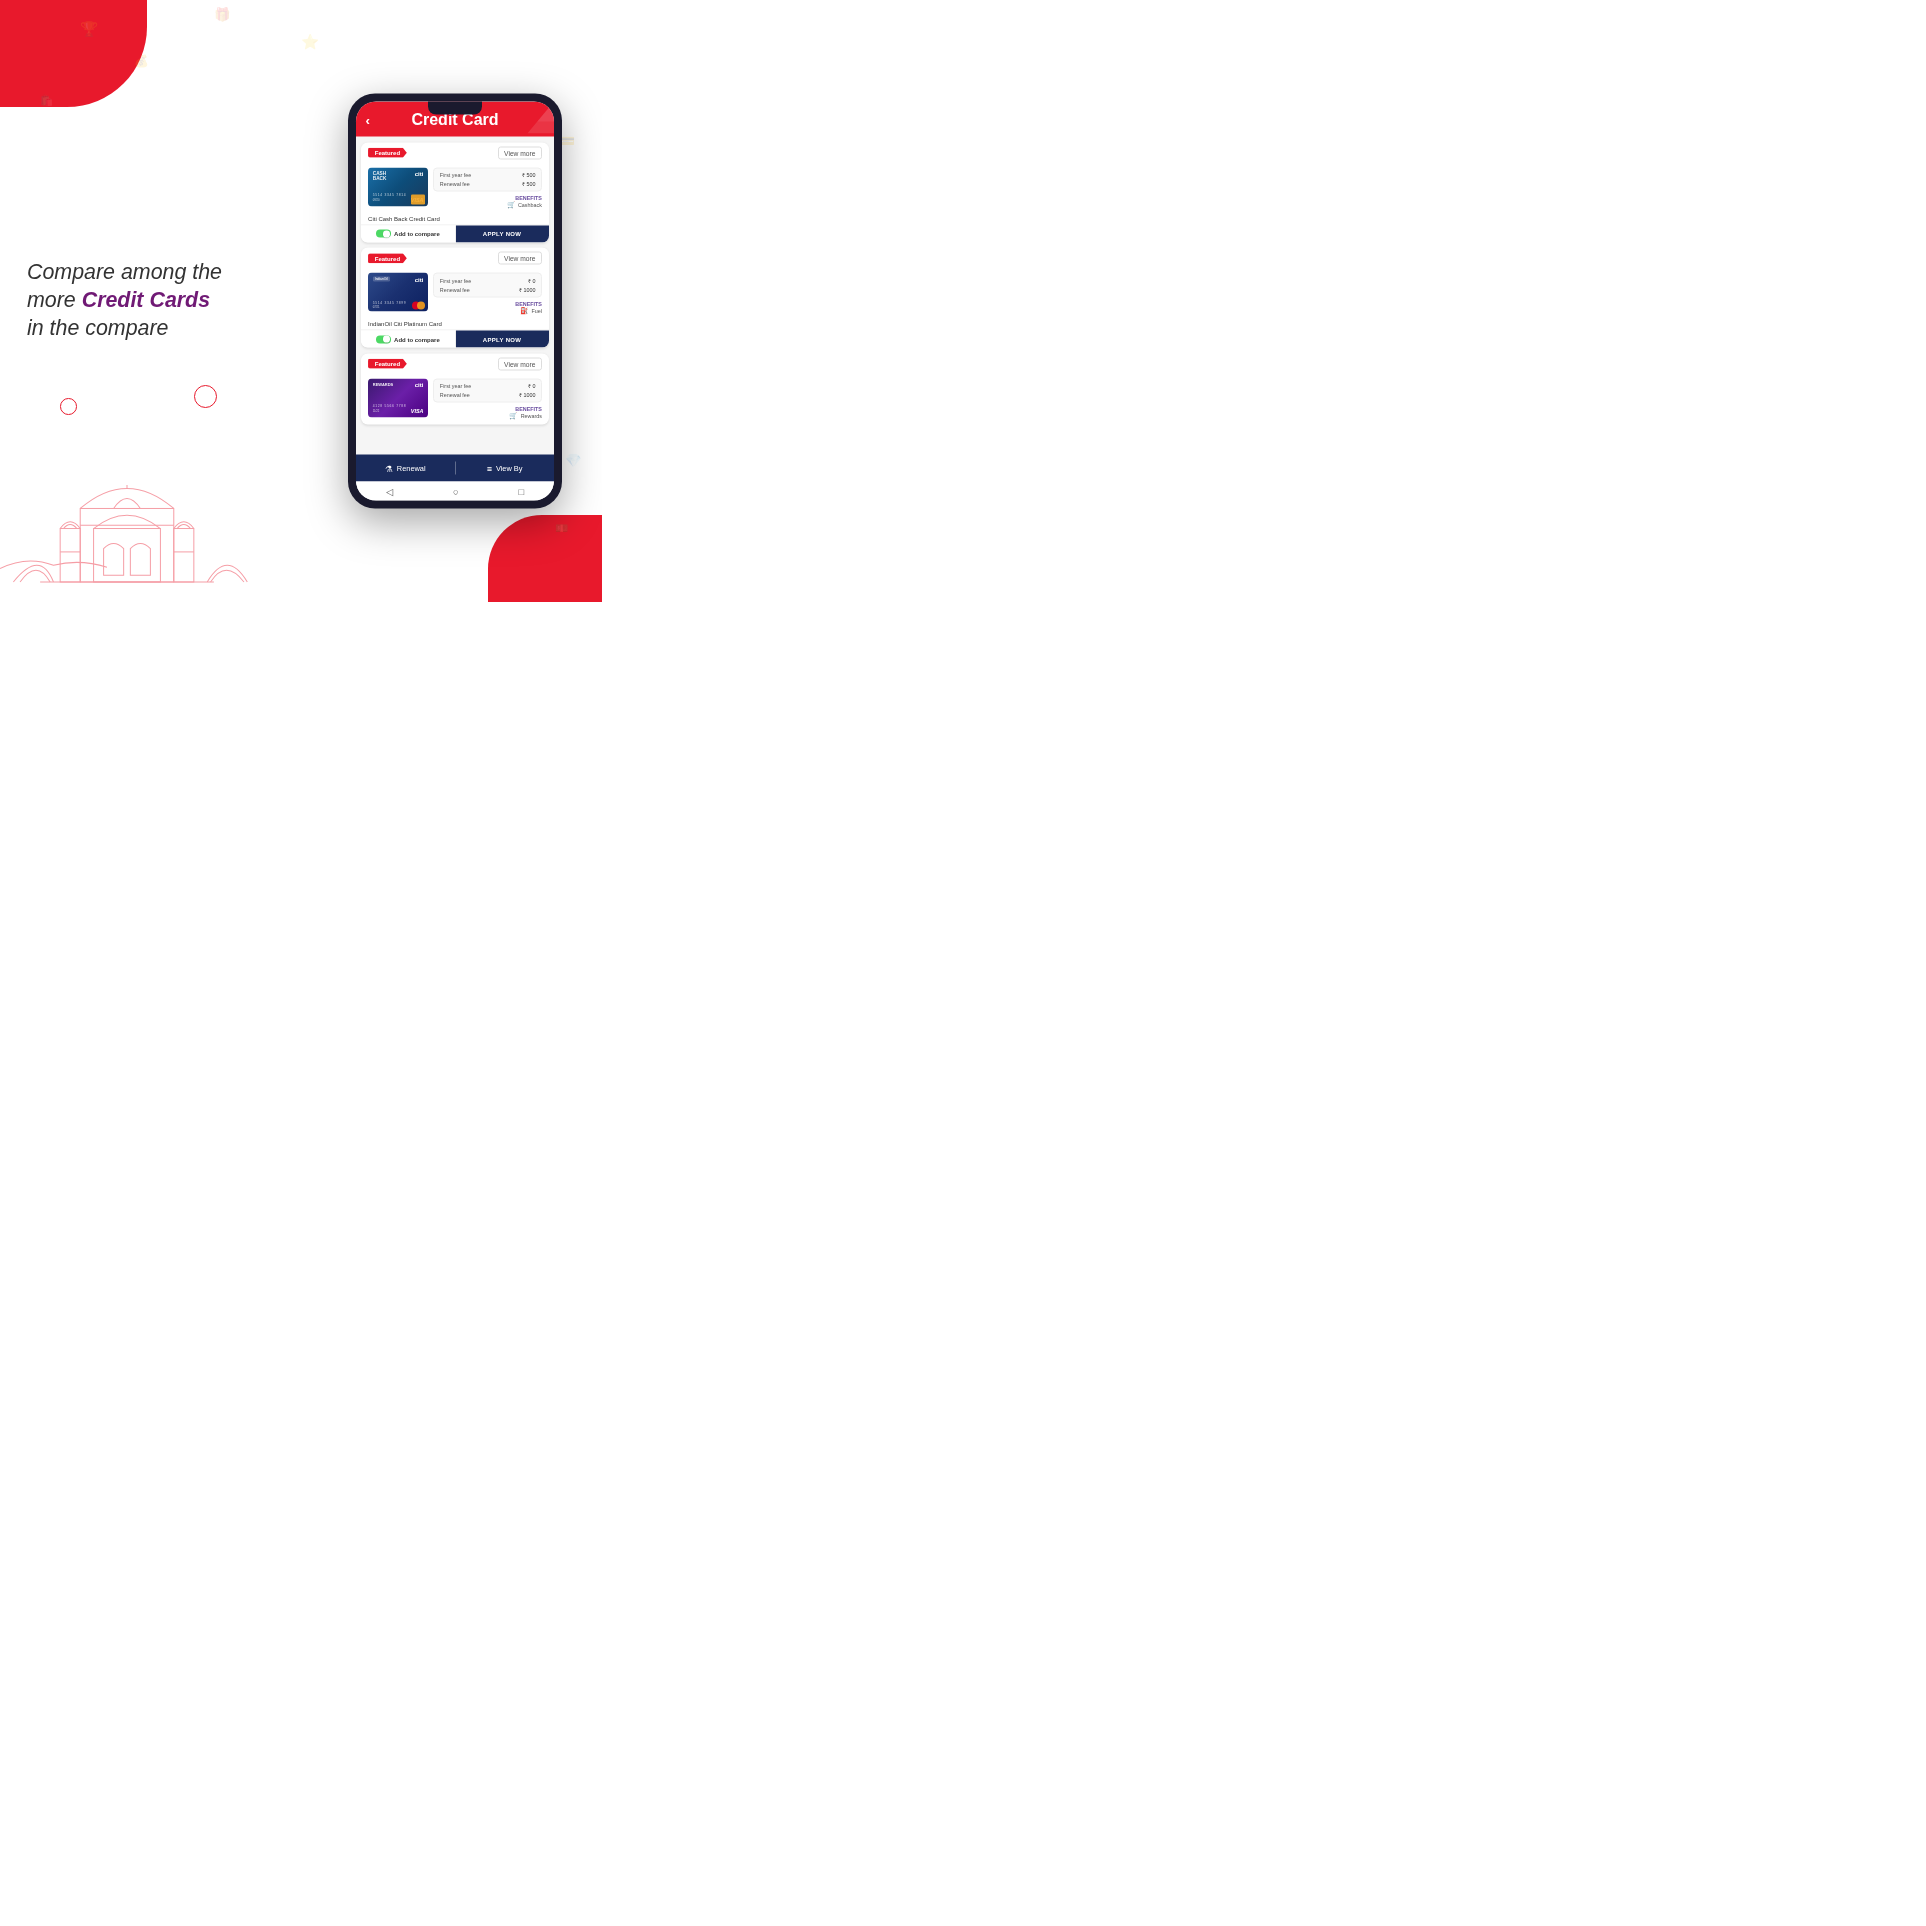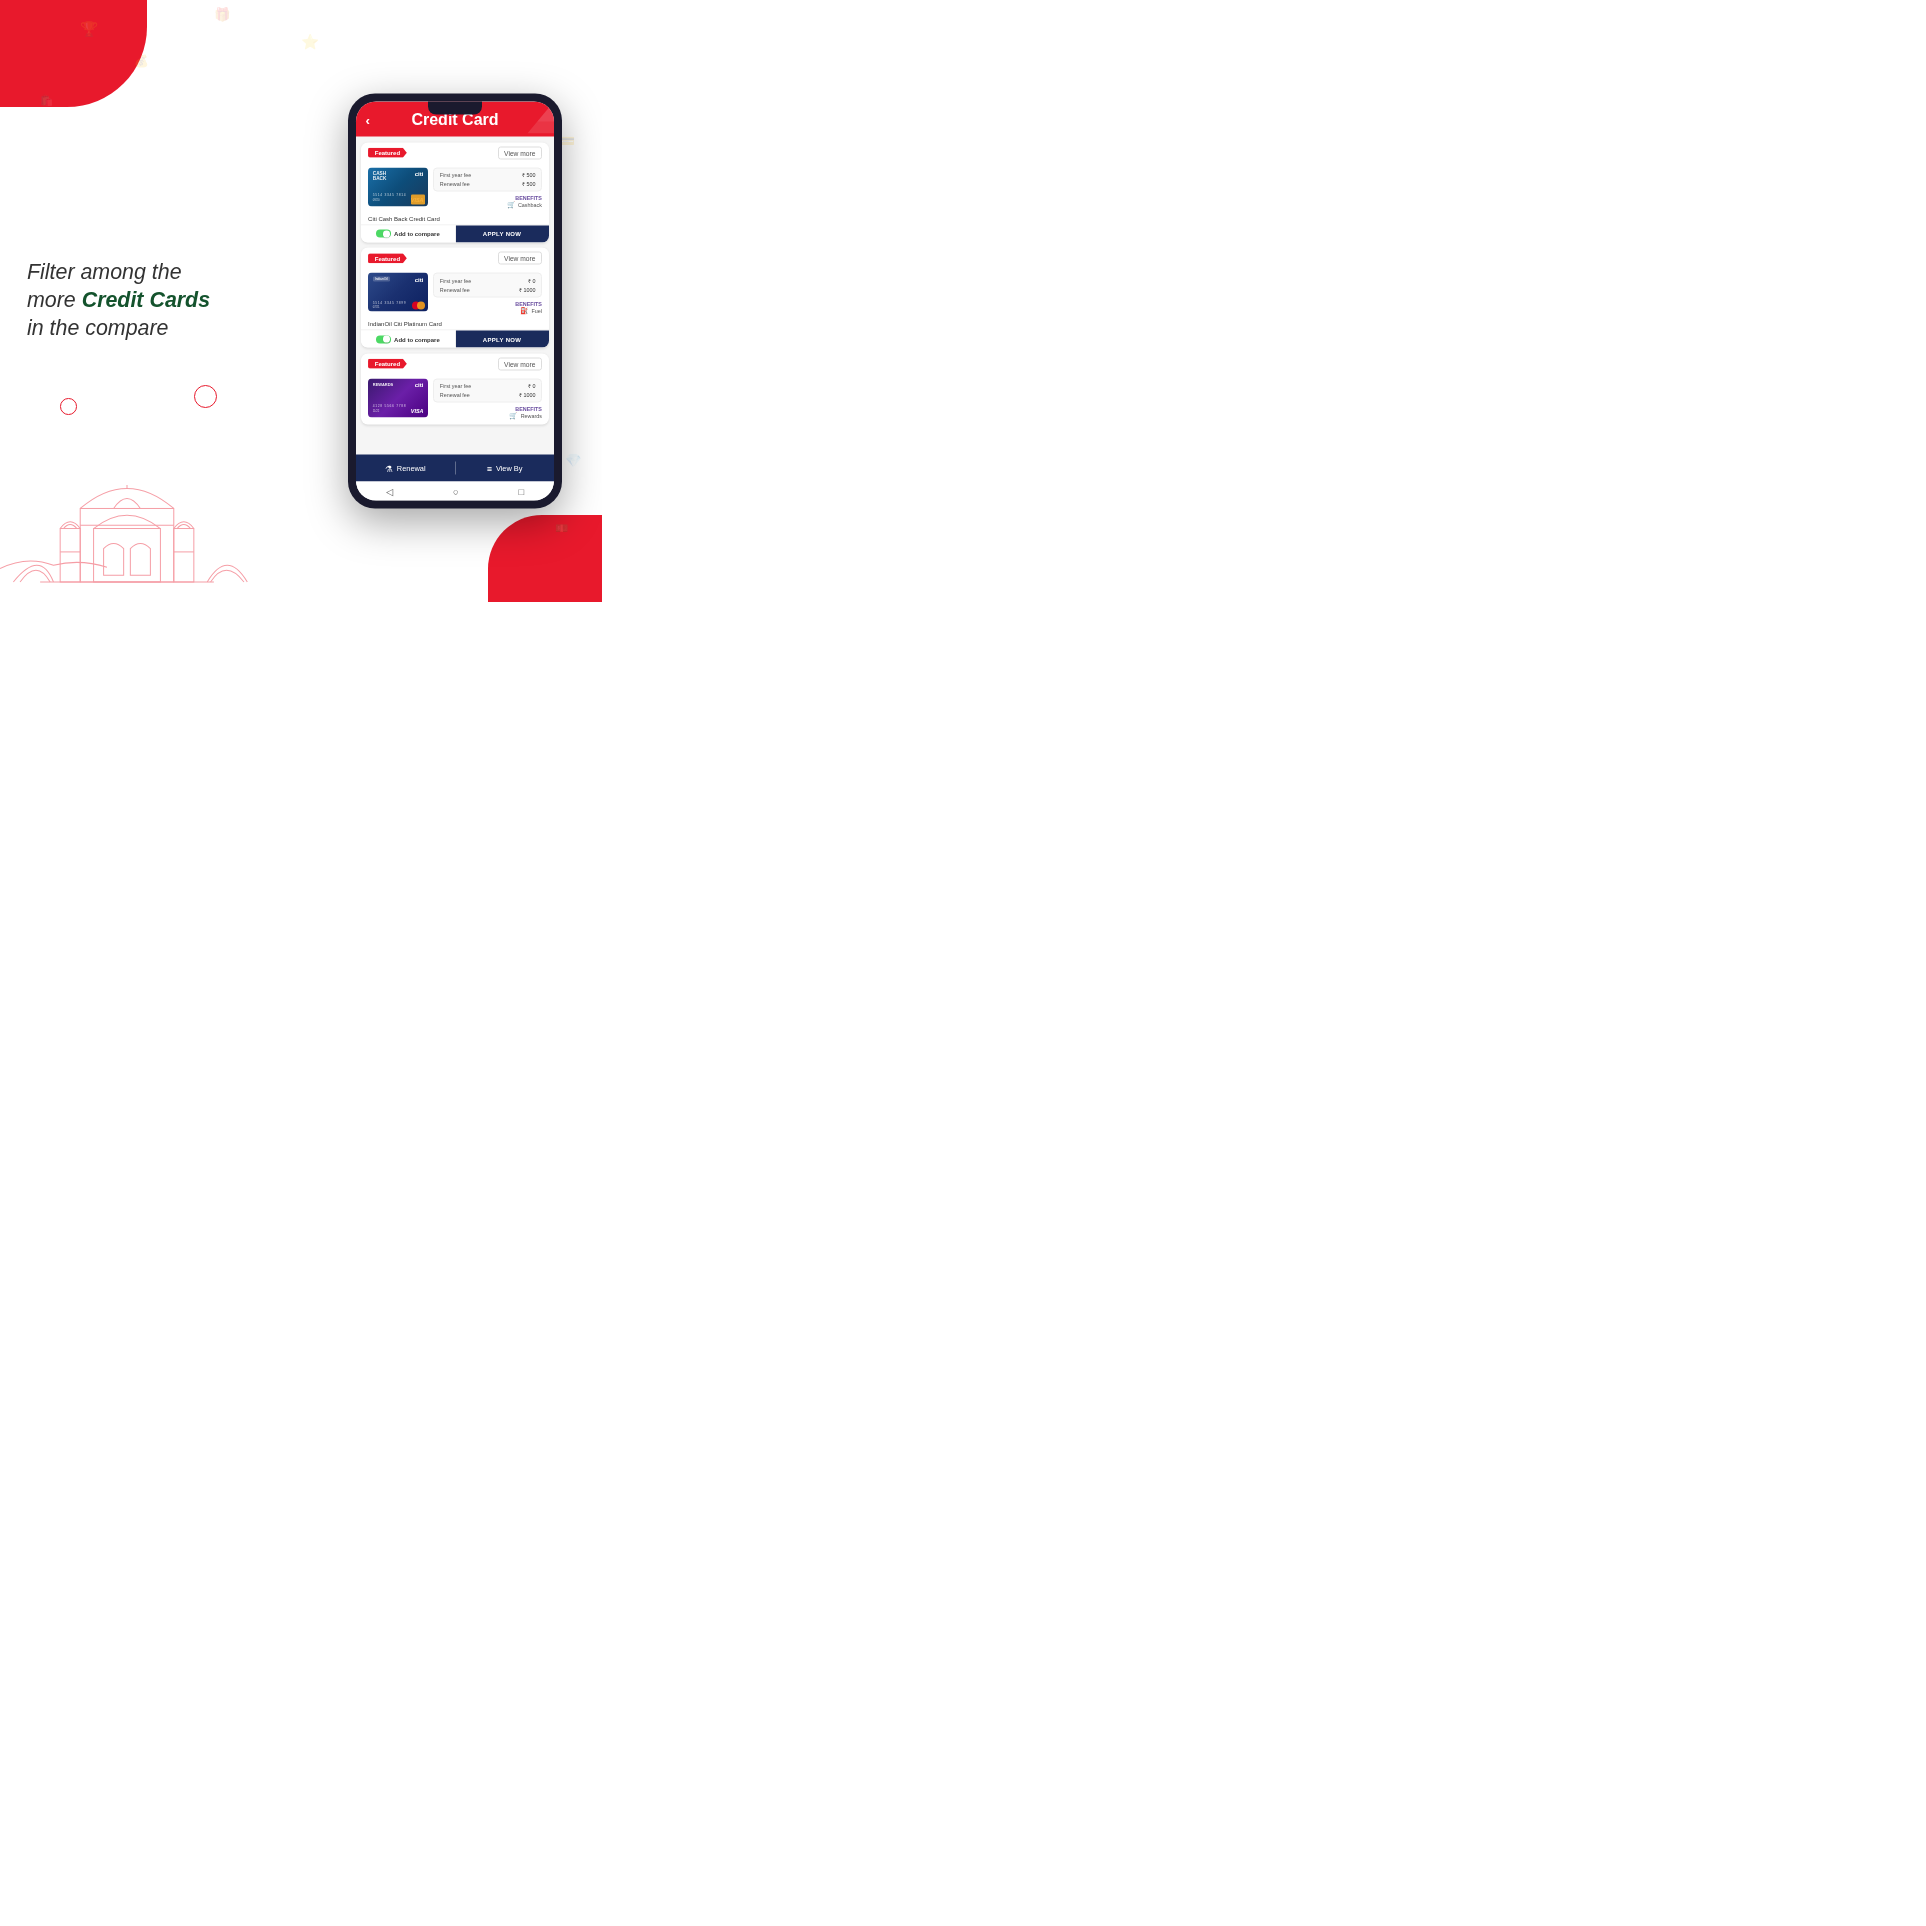--- a/index.html
+++ b/index.html
@@ -60,21 +60,21 @@
     .compare-text {
       font-size: 21.4px;
       font-style: italic;
       color: #333;
       font-weight: 300;
       line-height: 1.3;
     }
     .compare-text strong {
       font-style: italic;
       font-weight: 900;
-      color: #14532d;
+      color: #701a75;
     }
 
     
     .monument-outline {
       position: absolute;
       bottom: 13.4px;
       left: 0;
       width: 254px;
       z-index: 1;
       opacity: 0.6;
@@ -479,21 +479,21 @@
   <span class="bg-icon" style="top:6.7px;left:214px;font-size:13.4px;">🎁</span>
   <span class="bg-icon" style="top:94px;left:40px;font-size:10.7px;">🛍️</span>
   <span class="bg-icon" style="top:33px;left:301px;font-size:14.7px;">⭐</span>
   <span class="bg-icon" style="bottom:134px;right:20px;font-size:13.4px;">💎</span>
   <span class="bg-icon" style="top:134px;right:27px;font-size:12px;">💳</span>
   <span class="bg-icon" style="bottom:67px;right:33px;font-size:10.7px;">💵</span>
 </div>
 
 <div class="left-content">
   <div class="compare-text">
-    <span>Filter among the</span><br>
+    <span>Compare among the</span><br>
     <span>more</span><strong> Credit Cards</strong><br>
     <span>in the compare</span>
   </div>
 </div>
 
 <svg class="monument-outline" viewBox="0 0 380 200" fill="none" xmlns="http://www.w3.org/2000/svg">
 
   <g stroke="#e8192c" stroke-width="1.5" fill="none" opacity="0.7">
 
     <rect x="120" y="80" width="140" height="110"></rect>

